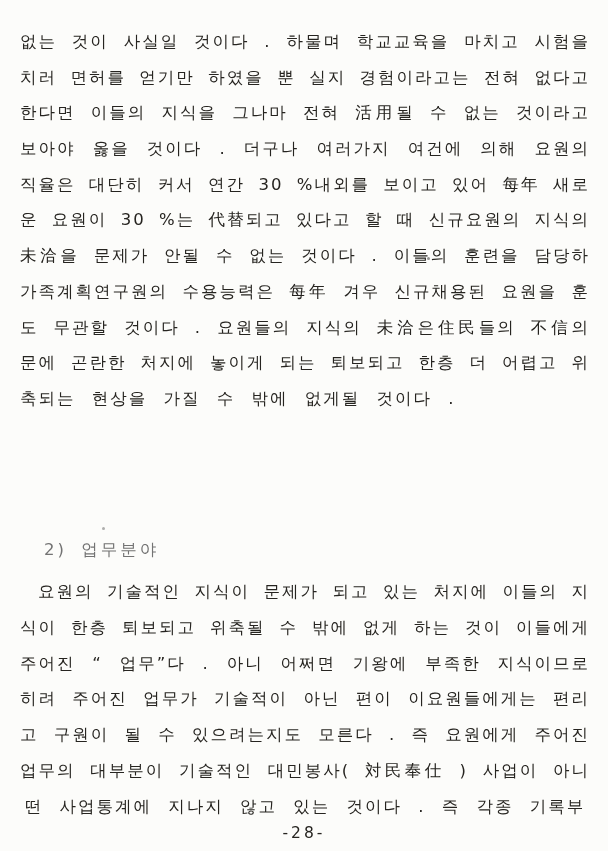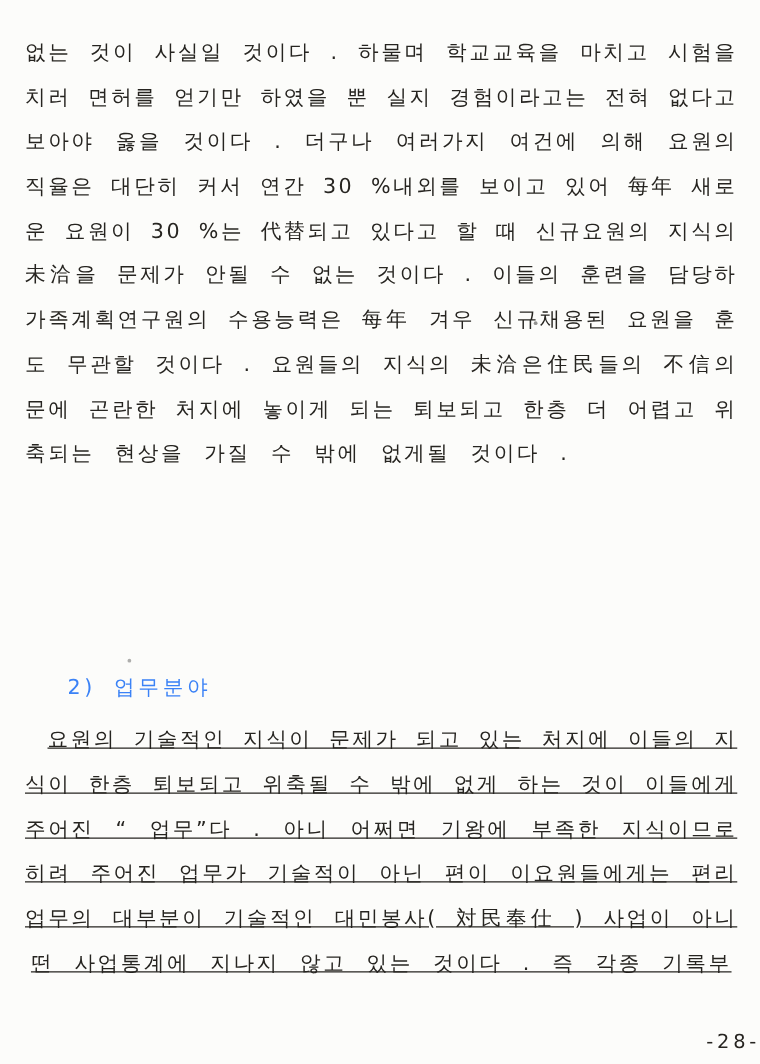--- a/index.html
+++ b/index.html
@@ -17,21 +17,21 @@
     color: #262420;
     font-size: 16.5px;
     -webkit-font-smoothing: antialiased;
   }
   .para {
     position: absolute;
     left: 20px;
     width: 570px;
   }
   .para-1 { top: 24px; }
-  .para-2 { top: 574px; text-decoration: underline; }
+  .para-2 { top: 574px; }
   .tline {
     display: block;
     height: 35.7px;
     line-height: 35.7px;
     letter-spacing: 2px;
     word-spacing: 6px;
     text-align: justify;
     text-align-last: justify;
     white-space: normal;
     overflow: hidden;
@@ -39,33 +39,33 @@
   .para-2 .tline { height: 35.8px; line-height: 35.8px; }
   .tline.last-line {
     text-align: center;
     text-align-last: left;
     word-spacing: 9px;
   }
   .tline.first-indent { text-indent: 18px; }
   .section-heading {
     position: absolute;
     top: 538px;
-    left: 54px;
+    left: 44px;
     height: 24px;
     line-height: 24px;
     letter-spacing: 3px;
     word-spacing: 6px;
-    color: #3b82f6;
+    color: #737373;
   }
   .page-number {
     position: absolute;
     top: 824px;
     left: 0;
     width: 100%;
-    text-align: right;
+    text-align: center;
     font-size: 15.5px;
     letter-spacing: 3px;
     color: #262420;
   }
   .speck {
     position: absolute;
     background: #3a3a38;
     border-radius: 50%;
     opacity: 0.55;
   }
@@ -73,37 +73,39 @@
   .speck-2 { left: 102px; top: 527px; width: 3px; height: 3px; opacity: 0.4; }
 </style>
 </head>
 <body>
 
 <div class="page">
 
   <div class="para para-1">
     <span class="tline">없는 것이 사실일 것이다 . 하물며 학교교육을 마치고 시험을</span>
     <span class="tline">치러 면허를 얻기만 하였을 뿐 실지 경험이라고는 전혀 없다고</span>
+    <span class="tline">한다면 이들의 지식을 그나마 전혀 活用될 수 없는 것이라고</span>
     <span class="tline">보아야 옳을 것이다 . 더구나 여러가지 여건에 의해 요원의 이</span>
     <span class="tline">직율은 대단히 커서 연간 30 %내외를 보이고 있어 每年 새로</span>
     <span class="tline">운 요원이 30 %는 代替되고 있다고 할 때 신규요원의 지식의</span>
     <span class="tline">未洽을 문제가 안될 수 없는 것이다 . 이들의 훈련을 담당하는</span>
     <span class="tline">가족계획연구원의 수용능력은 每年 겨우 신규채용된 요원을 훈련</span>
     <span class="tline">도 무관할 것이다 . 요원들의 지식의 未洽은住民들의 不信의 원</span>
     <span class="tline">문에 곤란한 처지에 놓이게 되는 퇴보되고 한층 더 어렵고 위</span>
     <span class="tline last-line">축되는 현상을 가질 수 밖에 없게될 것이다 .</span>
   </div>
 
   <div class="section-heading">2) 업무분야</div>
 
   <div class="para para-2">
     <span class="tline first-indent">요원의 기술적인 지식이 문제가 되고 있는 처지에 이들의 지</span>
     <span class="tline">식이 한층 퇴보되고 위축될 수 밖에 없게 하는 것이 이들에게</span>
     <span class="tline">주어진 “ 업무”다 . 아니 어쩌면 기왕에 부족한 지식이므로 오</span>
     <span class="tline">히려 주어진 업무가 기술적이 아닌 편이 이요원들에게는 편리하</span>
+    <span class="tline">고 구원이 될 수 있으려는지도 모른다 . 즉 요원에게 주어진</span>
     <span class="tline">업무의 대부분이 기술적인 대민봉사( 対民奉仕 ) 사업이 아니고 어</span>
     <span class="tline last-line">떤 사업통계에 지나지 않고 있는 것이다 . 즉 각종 기록부요</span>
   </div>
 
   <div class="page-number">-28-</div>
 
   <div class="speck speck-1"></div>
   <div class="speck speck-2"></div>
 
 </div>

